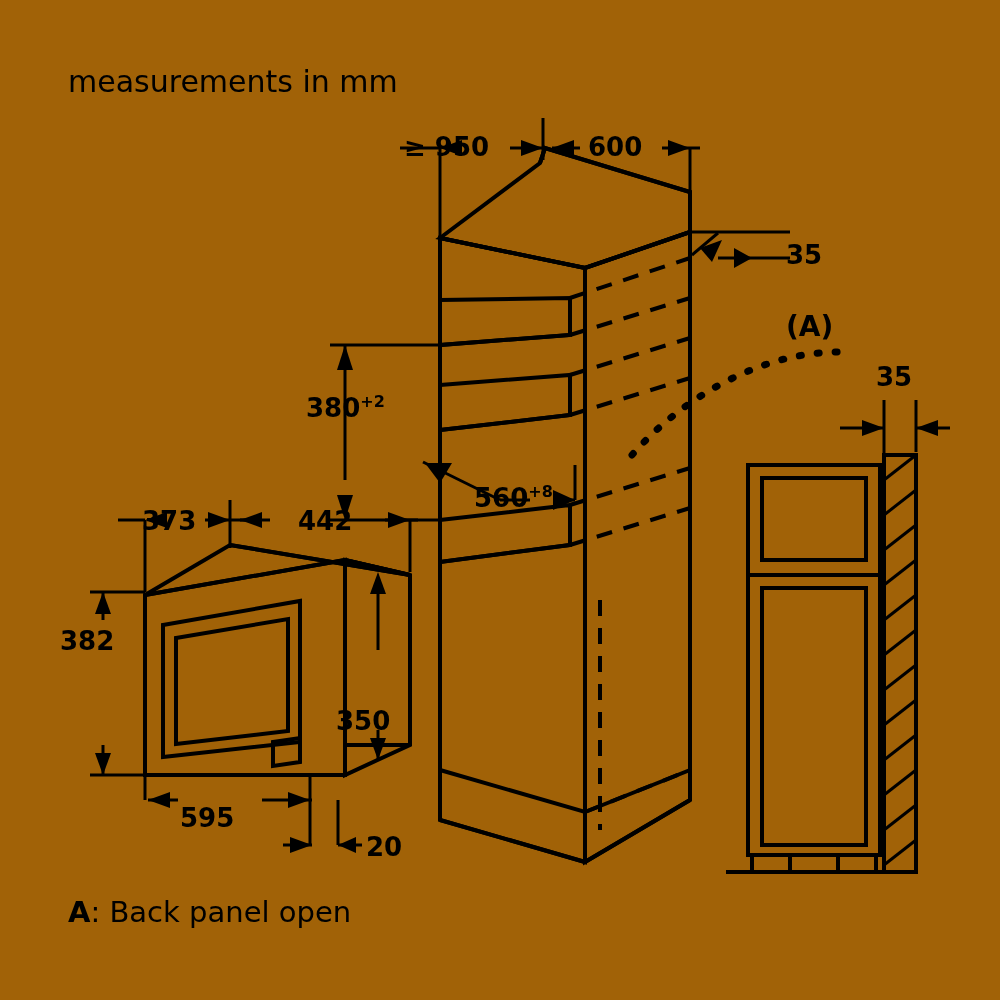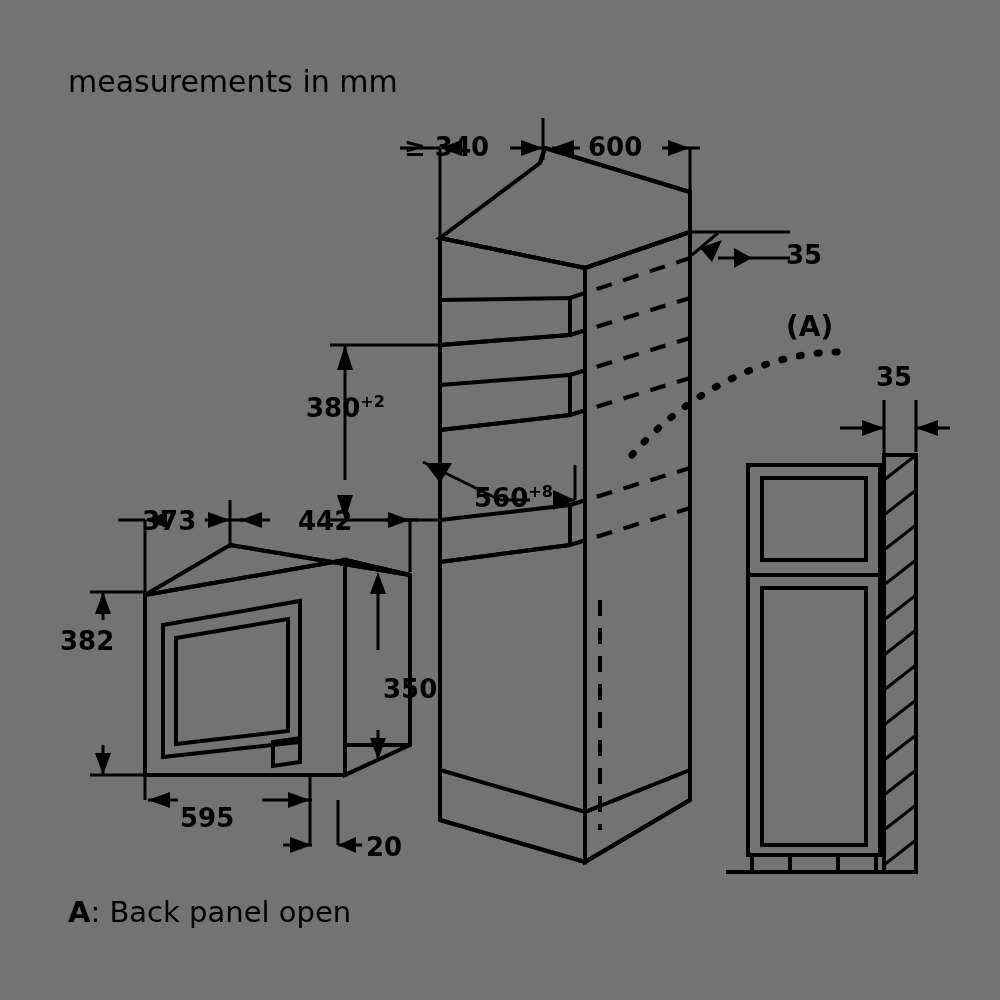--- a/index.html
+++ b/index.html
@@ -4,21 +4,21 @@
 <style>
   html, body {
     margin: 0;
     padding: 0;
     background: #ffffff;
   }
   #page {
     position: relative;
     width: 1000px;
     height: 1000px;
-    background: #737373;
+    background: #a16207;
     font-family: "DejaVu Sans", "Liberation Sans", sans-serif;
     color: #000000;
     overflow: hidden;
   }
   #diagram-svg {
     position: absolute;
     left: 0;
     top: 0;
     width: 1000px;
     height: 1000px;
@@ -237,31 +237,31 @@
         <path d="M884 400 L884 455"></path>
         <path d="M916 400 L916 452"></path>
         <path d="M840 428 L884 428"></path>
         <path d="M916 428 L950 428"></path>
         <polygon points="884,428 862,420 862,436" fill="#000" stroke="none"></polygon>
         <polygon points="916,428 938,420 938,436" fill="#000" stroke="none"></polygon>
       </g>
     </g>
   </svg>
 
-  <div class="dim-label" style="left:404px; top:132px;">≥ 340</div>
+  <div class="dim-label" style="left:404px; top:132px;">≥ 950</div>
   <div class="dim-label" style="left:588px; top:132px;">600</div>
   <div class="dim-label" style="left:786px; top:240px;">35</div>
 
   <div class="dim-label" style="left:306px; top:392px;"><span>380</span><span class="sup">+2</span></div>
   <div class="dim-label" style="left:474px; top:482px;"><span>560</span><span class="sup">+8</span></div>
 
   <div class="dim-label" style="left:142px; top:506px;">373</div>
   <div class="dim-label" style="left:298px; top:506px;">442</div>
   <div class="dim-label" style="left:60px; top:626px;">382</div>
-  <div class="dim-label" style="left:336px; top:674px;margin-left:47px;">350</div>
+  <div class="dim-label" style="left:336px; top:706px;">350</div>
   <div class="dim-label" style="left:180px; top:792px;margin-top:11px;">595</div>
   <div class="dim-label" style="left:366px; top:832px;text-align:center;">20</div>
 
   <div class="dim-label" style="left:876px; top:362px;">35</div>
 
   <div class="callout-label" style="left:786px; top:310px;">(A)</div>
 
   <div class="title-text" id="footer-note"><b>A</b><span>: </span><span>Back panel open</span></div>
 
 </div>

